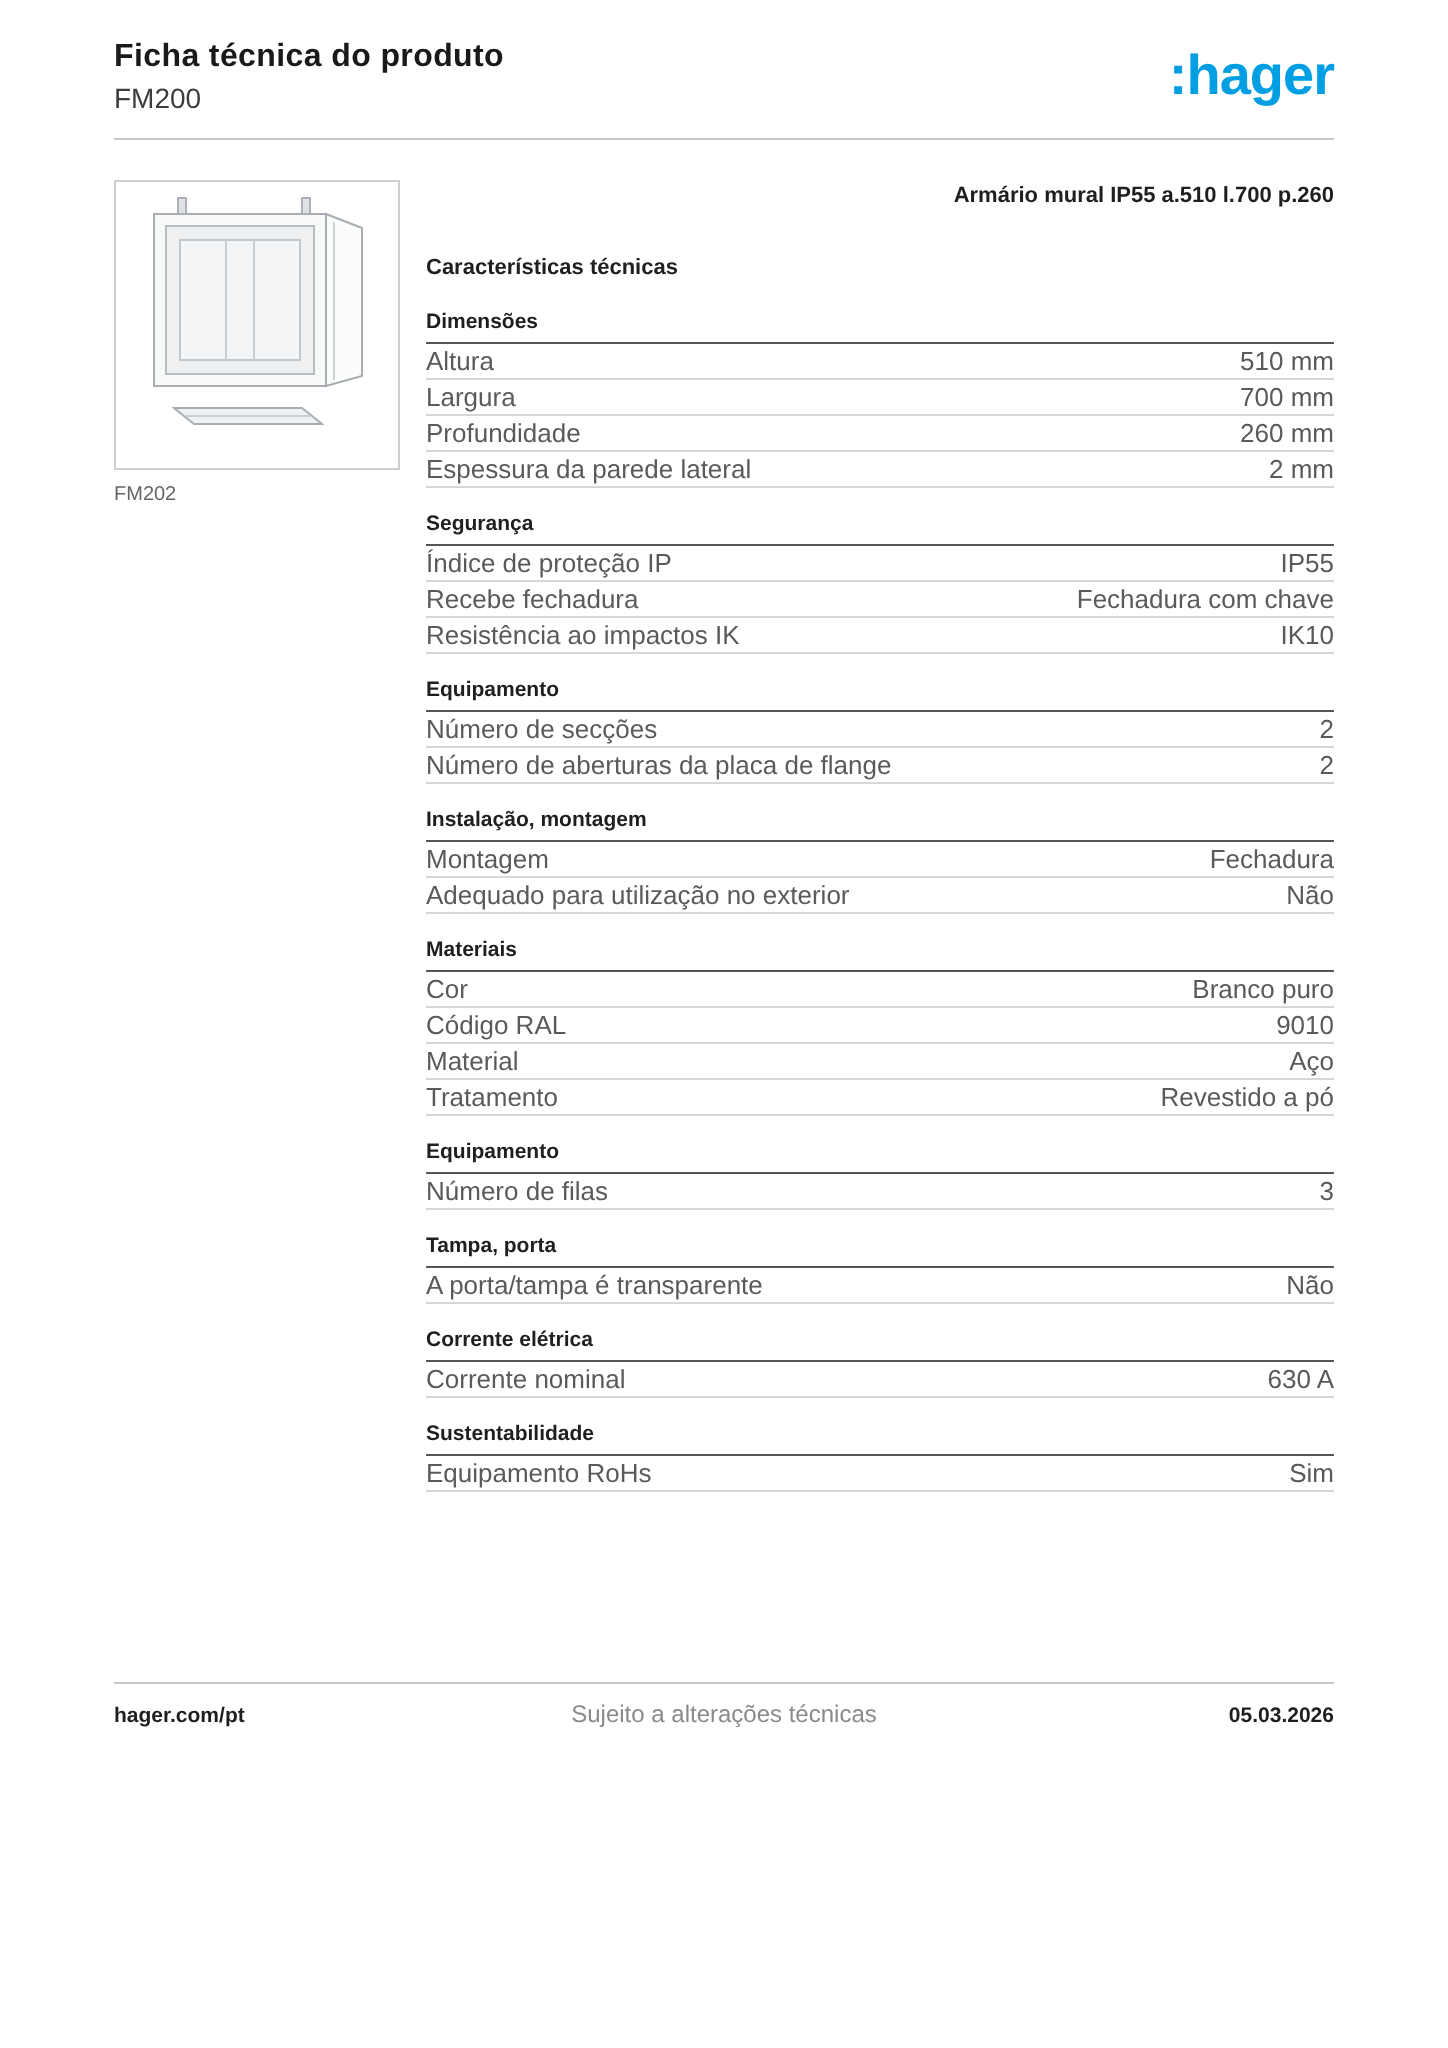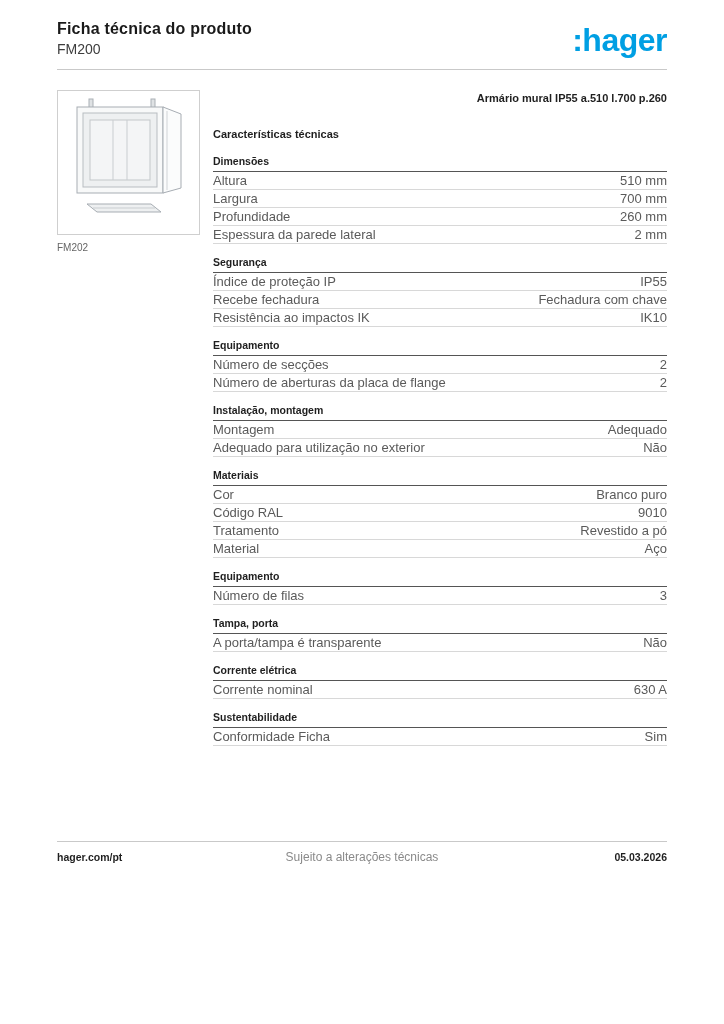--- a/index.html
+++ b/index.html
@@ -13,21 +13,21 @@
   }
   .page { position: relative; width: 724px; height: 872px; background: #fff; }
 
   
   .header {
     display: flex; justify-content: space-between; align-items: flex-start;
     padding: 20px 57px 0 57px;
   }
   .page-title { font-size: 16px; font-weight: bold; color: #1a1a1a; letter-spacing: .2px; }
   .product-code { font-size: 14px; color: #3d3d3d; margin-top: 3px; font-weight: normal; }
-  .logo { font-size: 32px; font-weight: bold; letter-spacing: -0.5px; line-height: 1; margin-top: 4px; }
+  .logo { font-size: 28px; font-weight: bold; letter-spacing: -0.5px; line-height: 1; margin-top: 4px; }
   .header-rule { border: none; border-top: 1px solid #c9c9c9; margin: 12px 57px 0 57px; }
 
   
   .content { display: flex; padding: 20px 57px 0 57px; gap: 13px; }
   .left-col { width: 143px; flex: 0 0 143px; }
   .image-box {
     width: 143px; height: 145px;
     border: 1px solid #cfcfcf; background: #fff;
     display: flex; align-items: center; justify-content: center;
   }
@@ -149,45 +149,45 @@
             </div>
             <div class="spec-row">
               <span class="spec-label">Número de aberturas da placa de flange</span>
               <span class="spec-value">2</span>
             </div>
           </div>
           <div class="section">
             <div class="section-title">Instalação, montagem</div>
             <div class="spec-row">
               <span class="spec-label">Montagem</span>
-              <span class="spec-value">Adequado</span>
+              <span class="spec-value">Fechadura</span>
             </div>
             <div class="spec-row">
               <span class="spec-label">Adequado para utilização no exterior</span>
               <span class="spec-value">Não</span>
             </div>
           </div>
           <div class="section">
             <div class="section-title">Materiais</div>
             <div class="spec-row">
               <span class="spec-label">Cor</span>
               <span class="spec-value">Branco puro</span>
             </div>
             <div class="spec-row">
               <span class="spec-label">Código RAL</span>
               <span class="spec-value">9010</span>
             </div>
             <div class="spec-row">
+              <span class="spec-label">Material</span>
+              <span class="spec-value">Aço</span>
+            </div>
+            <div class="spec-row">
               <span class="spec-label">Tratamento</span>
               <span class="spec-value">Revestido a pó</span>
             </div>
-            <div class="spec-row">
-              <span class="spec-label">Material</span>
-              <span class="spec-value">Aço</span>
-            </div>
           </div>
           <div class="section">
             <div class="section-title">Equipamento</div>
             <div class="spec-row">
               <span class="spec-label">Número de filas</span>
               <span class="spec-value">3</span>
             </div>
           </div>
           <div class="section">
             <div class="section-title">Tampa, porta</div>
@@ -199,21 +199,21 @@
           <div class="section">
             <div class="section-title">Corrente elétrica</div>
             <div class="spec-row">
               <span class="spec-label">Corrente nominal</span>
               <span class="spec-value">630 A</span>
             </div>
           </div>
           <div class="section">
             <div class="section-title">Sustentabilidade</div>
             <div class="spec-row">
-              <span class="spec-label">Conformidade Ficha</span>
+              <span class="spec-label">Equipamento RoHs</span>
               <span class="spec-value">Sim</span>
             </div>
           </div>
         </div>
     </div>
   </div>
 
   <div class="footer">
     <span class="footer-left">hager.com/pt</span>
     <span class="footer-center">Sujeito a alterações técnicas</span>

